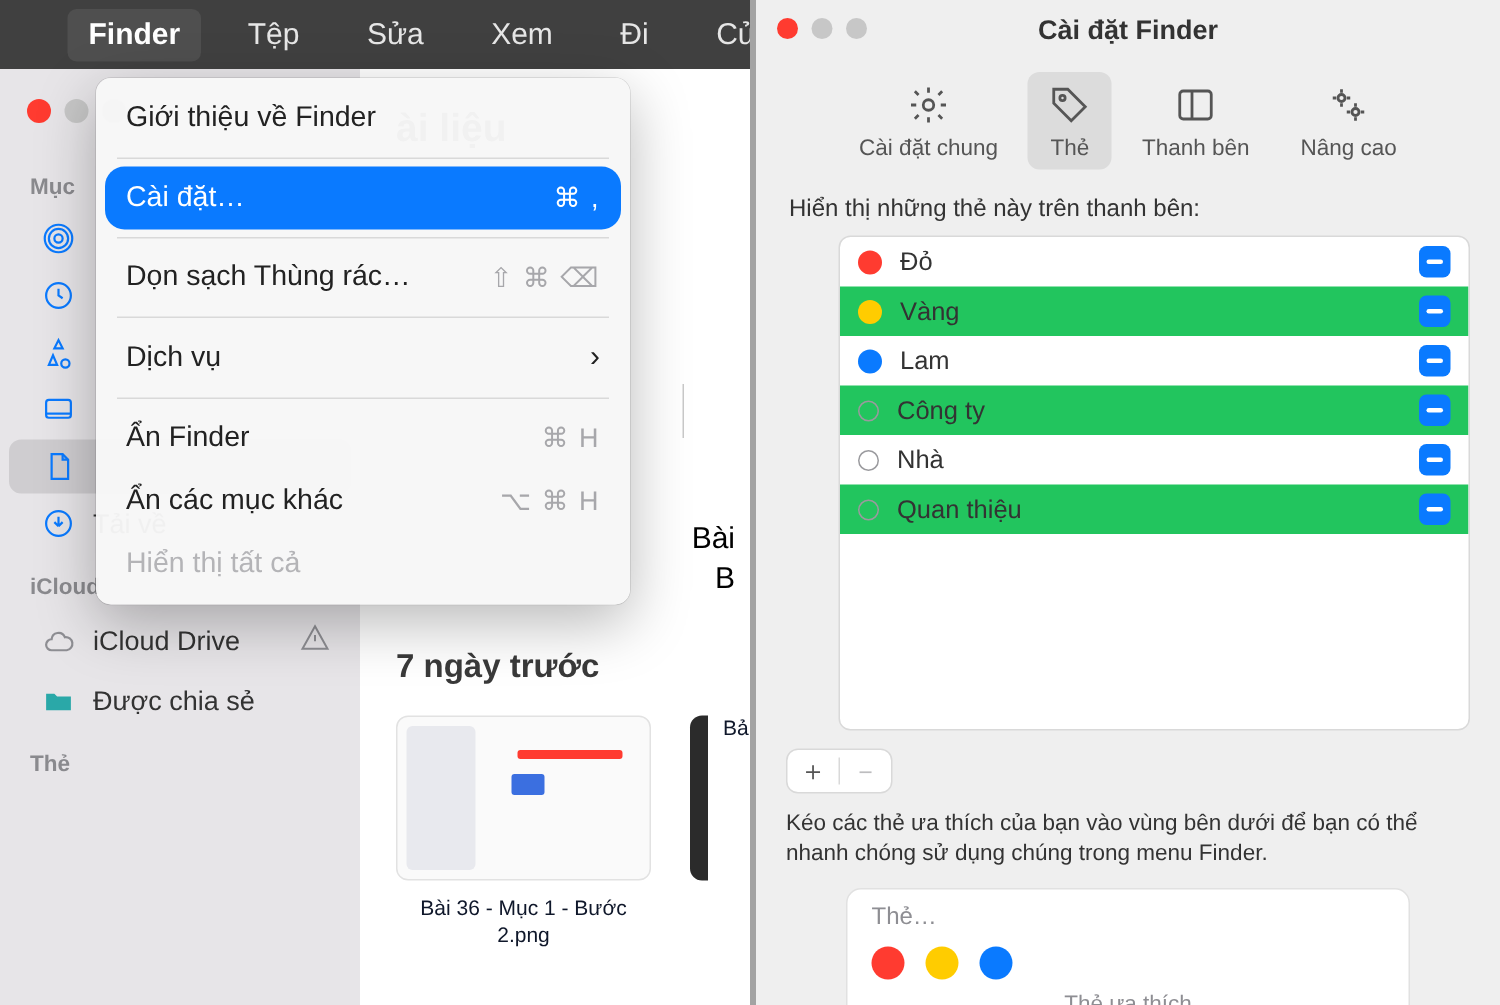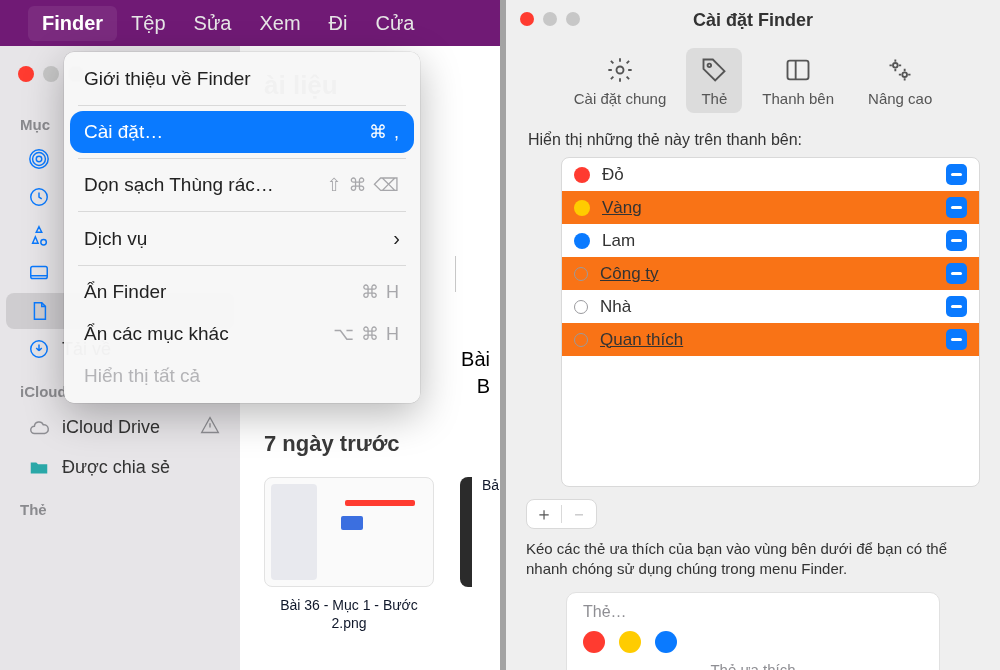--- a/index.html
+++ b/index.html
@@ -1,23 +1,23 @@
 <!DOCTYPE html>
 <html><head>
 <meta charset="utf-8">
 <style>
   * { box-sizing: border-box; margin: 0; padding: 0; font-family: -apple-system, "Helvetica Neue", Arial, sans-serif; }
   body { width: 1000px; height: 670px; overflow: hidden; background: #f8f8f8; position: relative; }
 
   .split { display: flex; width: 100%; height: 100%; }
   .left-pane { width: 500px; height: 100%; position: relative; background: #fff; }
-  .right-pane { width: 500px; height: 100%; position: relative; background: #efefef; border-left: 6px solid #a3a3a3; }
+  .right-pane { width: 500px; height: 100%; position: relative; background: #efefef; border-left: 4px solid #a3a3a3; }
 
   
-  .menubar { height: 46px; background: #701a75; color: #e6e6e6; display: flex; align-items: center; padding: 0 8px; gap: 0; font-size: 20px; font-weight: 500; }
+  .menubar { height: 46px; background: #404040; color: #e6e6e6; display: flex; align-items: center; padding: 0 8px; gap: 17px; font-size: 20px; font-weight: 500; }
   .menubar-item { padding: 6px 14px; border-radius: 6px; }
   .menubar-item.active { background: rgba(255,255,255,0.08); font-weight: 700; color:#fff; }
   .apple-logo { font-size: 22px; padding: 6px 10px; }
 
   .finder-window { position: absolute; top: 46px; left: 0; right: 0; bottom: 0; background: #fff; display:flex; }
   .finder-sidebar { width: 240px; background: #e7e5e8; padding: 12px 0 12px 0; display:flex; flex-direction:column; gap:2px; }
   .traffic { display:flex; gap:9px; padding: 8px 18px 18px 18px; }
   .traffic-dot { width:16px; height:16px; border-radius:50%; }
   .traffic-red { background:#ff3b30; }
   .traffic-grey { background:#c7c7c7; }
@@ -63,21 +63,21 @@
   .prefs-traffic .traffic-dot { width:14px; height:14px; }
   .prefs-title { font-size:18px; font-weight:700; color:#333; }
   .prefs-tabs { display:flex; justify-content:center; gap:6px; padding: 8px 0 12px 0; }
   .prefs-tab { display:flex; flex-direction:column; align-items:center; gap:6px; padding:8px 14px 6px 14px; border-radius:8px; font-size:15px; color:#555; }
   .prefs-tab.selected { background:#dcdcdc; }
   .prefs-tab svg { width:28px; height:28px; stroke:#555; fill:none; stroke-width:1.6; }
   .prefs-body { padding: 0 20px; }
   .prefs-caption { font-size:16px; color:#333; margin: 6px 0 8px 2px; }
   .tag-list { background:#fff; border:1px solid #d9d9d9; border-radius:8px; height:330px; overflow:hidden;margin-left:35px; }
   .tag-row { display:flex; align-items:center; gap:12px; padding:6px 12px; font-size:17px; color:#333; }
-  .tag-row.alt { background:#f97316;text-decoration:underline; }
+  .tag-row.alt { background:#22c55e; }
   .tag-dot { width:16px; height:16px; border-radius:50%; }
   .tag-ring { width:14px; height:14px; border-radius:50%; border:1.6px solid #9a9a9e; background:transparent; }
   .tag-toggle { margin-left:auto; width:21px; height:21px; border-radius:5px; background:#0a7aff; display:flex; align-items:center; justify-content:center; }
   .tag-toggle-bar { width:11px; height:3px; background:#fff; border-radius:2px; }
   .addremove { display:flex; align-items:center; gap:0px; border:1px solid #d9d9d9; border-radius:8px; width:max-content; margin-top:12px; background:#fff; }
   .addremove button { width:34px; height:28px; border:none; background:transparent; font-size:18px; color:#555; }
   .addremove .divider { width:1px; height:18px; background:#d9d9d9; }
   .addremove button.disabled { color:#bdbdbf; }
   .prefs-hint { font-size:15px; color:#333; margin-top:10px; line-height:1.35; }
   .fav-box { margin:12px 40px 0 40px; background:#fff; border:1px solid #e1e1e1; border-radius:10px; padding:10px 16px 20px 16px; }
@@ -324,21 +324,21 @@
           </div>
           <div class="tag-row">
             <span class="tag-ring"></span>
             <span>Nhà</span>
             <span class="tag-toggle">
               <span class="tag-toggle-bar"></span>
             </span>
           </div>
           <div class="tag-row alt">
             <span class="tag-ring"></span>
-            <span>Quan thích</span>
+            <span>Quan thiệu</span>
             <span class="tag-toggle">
               <span class="tag-toggle-bar"></span>
             </span>
           </div>
         </div>
 
       <div class="addremove">
         <button>＋</button>
         <span class="divider"></span>
         <button class="disabled">－</button>

